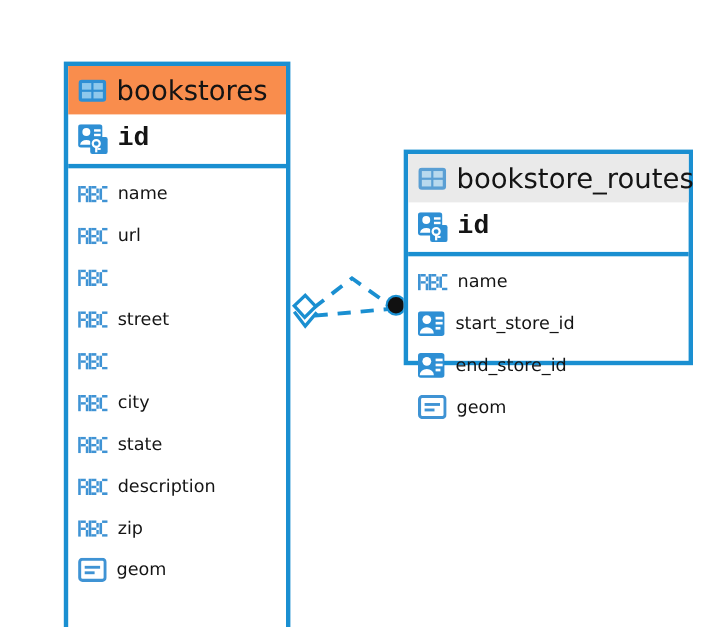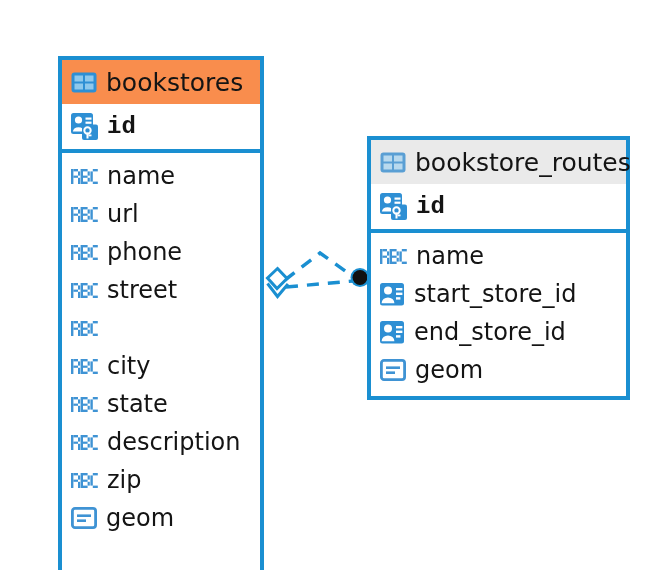--- a/index.html
+++ b/index.html
@@ -62,21 +62,21 @@
     display: flex;
     align-items: center;
     gap: 9px;
     padding: 0 8px 0 9px;
     height: 38px;
     white-space: nowrap;
   }
   .field-row.key-row { height: 45px; font-family: Liberation Mono, monospace; }
 
   .field-label {
-    font-size: 24px;
+    font-size: 16px;
     color: #141414;
     line-height: 1;
   }
   .field-label.pk { font-weight: bold; font-size: 24px; }
 
   .field-list {
     padding-top: 4px;
     padding-bottom: 4px;
     flex: 1 1 auto;
   }
@@ -223,21 +223,20 @@
               <rect x="16.6" y="2.4" width="2.2" height="4.2"></rect>
                 <rect x="12" y="6.6" width="4.6" height="2.2"></rect>
               <rect x="16.6" y="8.8" width="2.2" height="3.8"></rect>
                 <rect x="12" y="12.6" width="4.6" height="2.4"></rect>
               <rect x="19.4" y="2.4" width="2.4" height="10.2"></rect>
                 <rect x="21.8" y="0" width="5" height="2.4"></rect>
               <rect x="21.8" y="12.6" width="5" height="2.4"></rect>
             </g>
           </svg>
         </span>
-        <span class="field-label">phone</span>
       </div>
 
       <div class="field-row">
         <span class="icon icon-abc">
           <svg viewBox="0 0 27 15" width="27" height="15" xmlns="http://www.w3.org/2000/svg">
             <g fill="#3f93d4">
               <rect x="0" y="0" width="2.4" height="15"></rect>
                 <rect x="2.4" y="0" width="4.6" height="2.4"></rect>
               <rect x="7" y="2.4" width="2.2" height="4.2"></rect>
                 <rect x="2.4" y="6.6" width="4.6" height="2.2"></rect>
@@ -383,21 +382,21 @@
             <rect x="6" y="7.4" width="14" height="2.6" fill="#3f93d4"></rect>
             <rect x="6" y="12.4" width="9" height="2.6" fill="#3f93d4"></rect>
           </svg>
         </span>
         <span class="field-label">geom</span>
       </div>
 
     </div>
   </div>
 
-  <div class="entity" id="entity-bookstore-routes" style="left:367px; top:136px; width:263px; height:264px;">
+  <div class="entity" id="entity-bookstore-routes" style="left:367px; top:136px; width:263px; height:196px;">
 
     <div class="entity-header accent-gray">
       <span class="icon icon-tbl">
         <svg viewBox="0 0 26 21" width="26" height="21" xmlns="http://www.w3.org/2000/svg">
           <rect x="0.5" y="0.5" width="25" height="20" rx="3" ry="3" fill="#5a9fd4"></rect>
           <rect x="3.5" y="3.5" width="8.5" height="6" fill="#b8d9ee"></rect>
           <rect x="14" y="3.5" width="8.5" height="6" fill="#b8d9ee"></rect>
           <rect x="3.5" y="11.5" width="8.5" height="6" fill="#b8d9ee"></rect>
           <rect x="14" y="11.5" width="8.5" height="6" fill="#b8d9ee"></rect>
         </svg>

